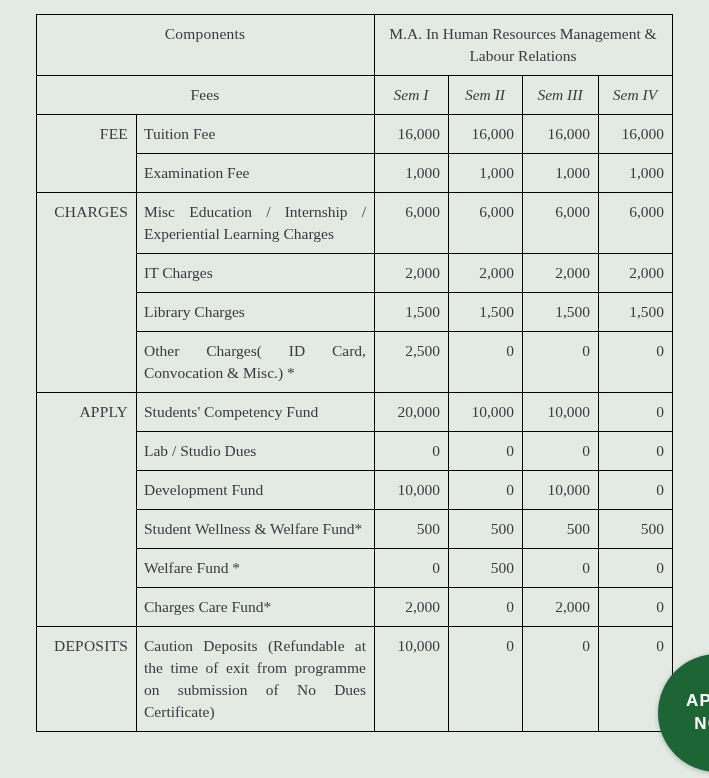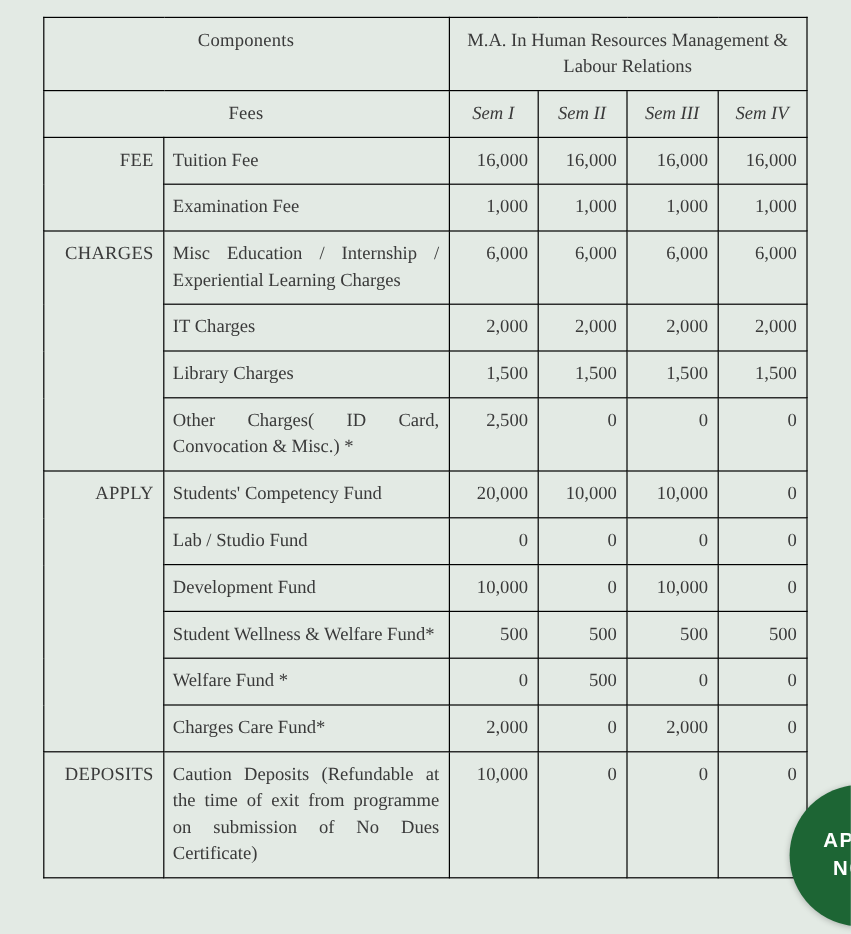--- a/index.html
+++ b/index.html
@@ -193,21 +193,21 @@
       </tr>
       <tr>
         <td class="cat-label" rowspan="6">APPLY</td>
         <td class="comp">Students' Competency Fund</td>
         <td class="val">20,000</td>
         <td class="val">10,000</td>
         <td class="val">10,000</td>
         <td class="val">0</td>
       </tr>
       <tr>
-        <td class="comp">Lab / Studio Fund</td>
+        <td class="comp">Lab / Studio Dues</td>
         <td class="val">0</td>
         <td class="val">0</td>
         <td class="val">0</td>
         <td class="val">0</td>
       </tr>
       <tr>
         <td class="comp">Development Fund</td>
         <td class="val">10,000</td>
         <td class="val">0</td>
         <td class="val">10,000</td>

